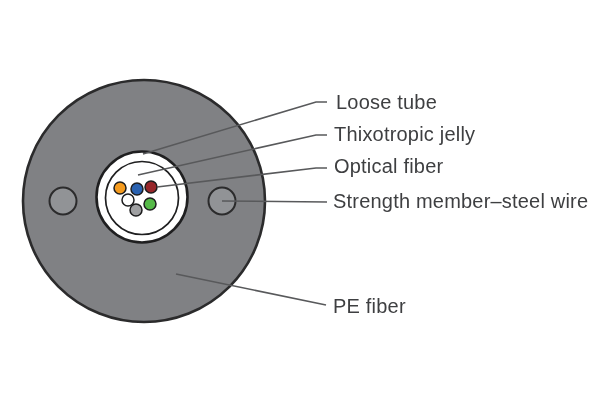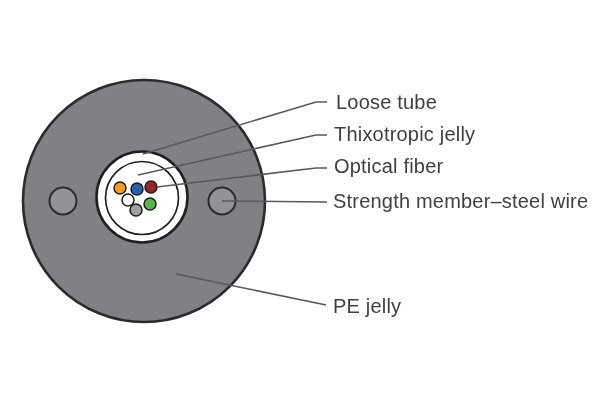--- a/index.html
+++ b/index.html
@@ -73,15 +73,15 @@
   </svg>
 
   <div class="diagram-label lbl-loose-tube">Loose tube</div>
 
   <div class="diagram-label lbl-fiber">Optical fiber</div>
 
   <div class="diagram-label lbl-jelly">Thixotropic jelly</div>
 
   <div class="diagram-label lbl-strength">Strength member–steel wire</div>
 
-  <div class="diagram-label lbl-sheath">PE jelly</div>
+  <div class="diagram-label lbl-sheath">PE fiber</div>
 
 </div>
 
 </body></html>

